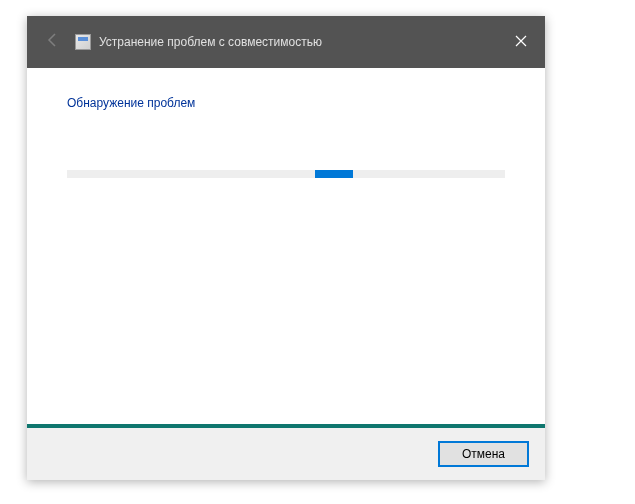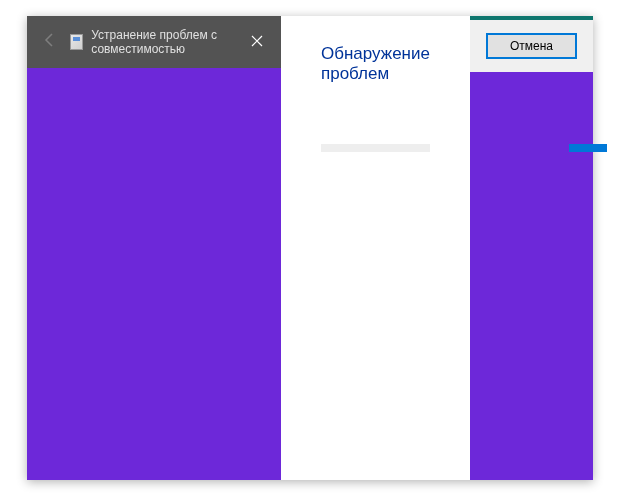--- a/index.html
+++ b/index.html
@@ -11,26 +11,26 @@
       font-family: "Segoe UI", Tahoma, sans-serif;
       background: #fff;
       width: 635px;
       height: 504px;
       position: relative;
     }
     .window {
       position: absolute;
       left: 27px;
       top: 16px;
-      width: 566px;
+      width: 518px;
       height: 464px;
-      background: #6d28d9;
+      background: #f97316;
       box-shadow: 0 2px 10px rgba(0,0,0,0.3);
       display: flex;
-      flex-direction: row;
+      flex-direction: column;
     }
     .titlebar {
       height: 52px;
       background: #535353;
       display: flex;
       align-items: center;
       padding: 0 8px;
       position: relative;
     }
     .back-btn {
@@ -83,21 +83,21 @@
       color: #fff;
       font-size: 14px;
     }
     .content {
       flex: 1;
       padding: 28px 40px 20px 40px;
       background: #fff;
     }
     .heading {
       color: #003399;
-      font-size: 17px;
+      font-size: 12px;
       font-weight: 400;
       margin-bottom: 60px;
     }
     .progress-container {
       width: 100%;
       height: 8px;
       background: #eeeeee;
       position: relative;
       margin-top: 10px;
     }

